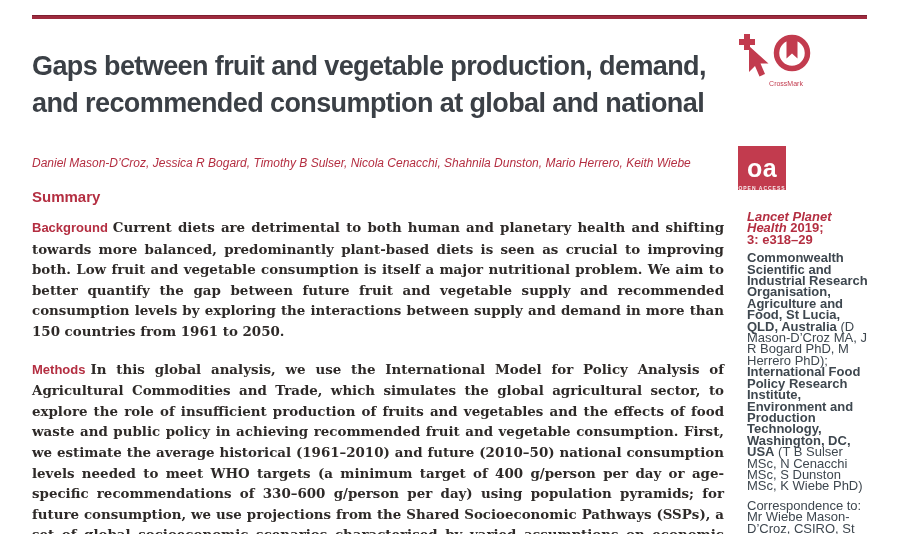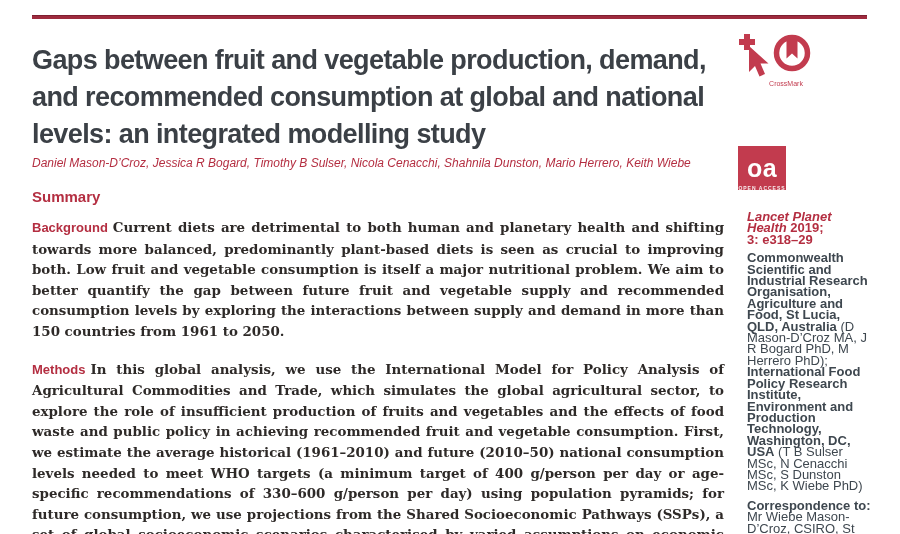--- a/index.html
+++ b/index.html
@@ -10,21 +10,21 @@
     --body_ink:#2E2A28;
     --sidebar_ink:#3E474F;
   }
   *{margin:0;padding:0;box-sizing:border-box;}
   html,body{width:900px;height:534px;background:#ffffff;overflow:hidden;}
   body{font-family:"Liberation Sans",sans-serif;position:relative;}
 
   .rule{position:absolute;left:32px;top:15px;width:835px;height:4px;
         background:var(--accent_red);border-top:1px solid #7E1F30;}
 
-  .title{position:absolute;left:32px;top:42px;width:700px;
+  .title{position:absolute;left:32px;top:48px;width:700px;
          font-family:"Liberation Sans",sans-serif;font-weight:bold;
          font-size:27px;line-height:37px;letter-spacing:-0.6px;color:var(--title_ink);}
   .title .tline{display:block;white-space:nowrap;}
 
   .authors{position:absolute;left:32px;top:156px;width:700px;
            font-size:12px;font-style:italic;color:var(--heading_red);}
 
   
   .crossmark{position:absolute;left:736px;top:33px;width:78px;text-align:center;cursor:pointer;}
   .crossmark svg{display:block;}
@@ -47,32 +47,31 @@
           font-size:13px;color:var(--heading_red);margin-right:5px;}
 
   
   .side-col{position:absolute;left:747px;top:211px;width:124px;
             font-size:13px;line-height:11.4px;color:var(--sidebar_ink);}
   .cite{color:var(--heading_red);font-weight:bold;margin-bottom:7px;}
   .cite-journal{font-style:italic;}
   .affil{margin-bottom:8px;}
   .affil .seg-bold{font-weight:bold;}
   .affil .seg-reg{font-weight:normal;}
-  .corr-label{font-weight:bold;}
+  .corr-label{font-weight:normal;}
   .corr-email{font-weight:bold;display:block;cursor:pointer;}
 </style>
 </head>
 <body>
 
 <div class="rule"></div>
 
 <h1 class="title">
   <span class="tline">Gaps between fruit and vegetable production, demand,</span>
   <span class="tline">and recommended consumption at global and national</span>
-  <span class="tline">levels: an integrated modelling study</span>
 </h1>
 
 <div class="crossmark">
   <svg width="78" height="46" viewBox="0 0 78 46">
     <g fill="#C23B4E">
       <path d="M8 1 h6 v5 h5 v6 h-5 v5 h-6 v-5 H3 V6 h5 z"></path>
       <path d="M13 13 L13 39 L19 33 L23.5 43.5 L29 41 L24.5 30.5 L32.5 30.5 Z"></path>
       <circle cx="56" cy="20" r="15.5" fill="none" stroke="#C23B4E" stroke-width="5.5"></circle>
       <path d="M50.5 6.5 h11 v19 l-5.5 -5 l-5.5 5 z"></path>
     </g>

